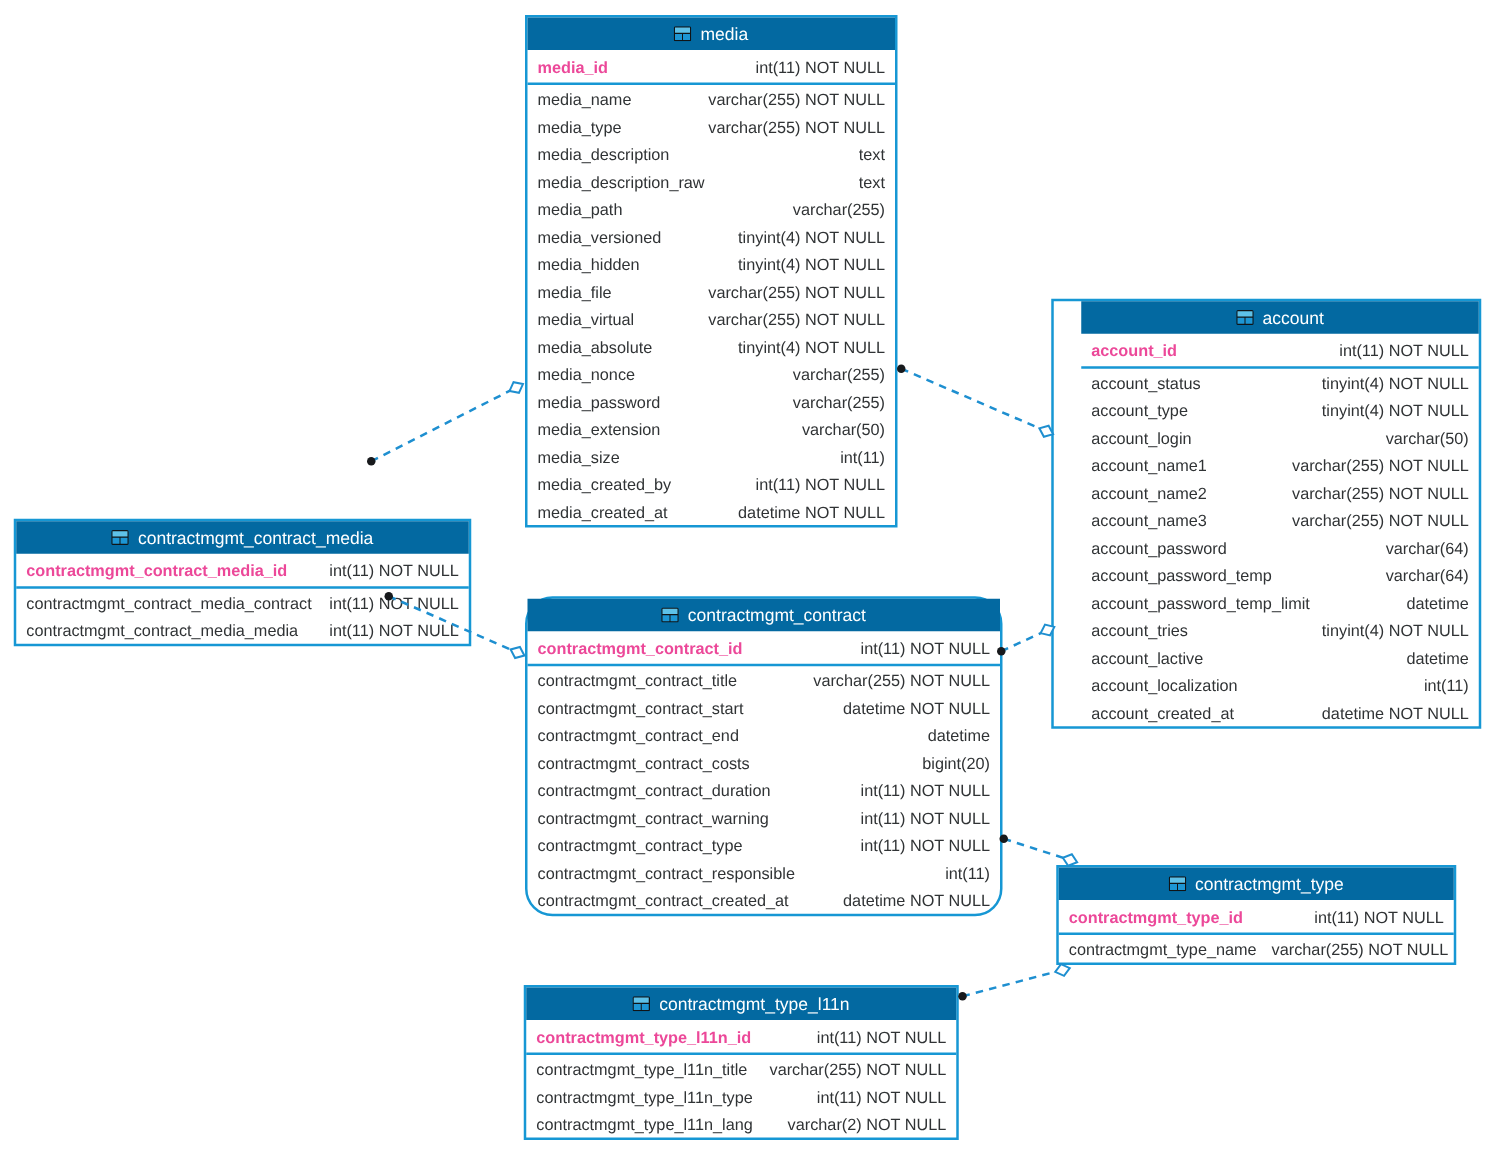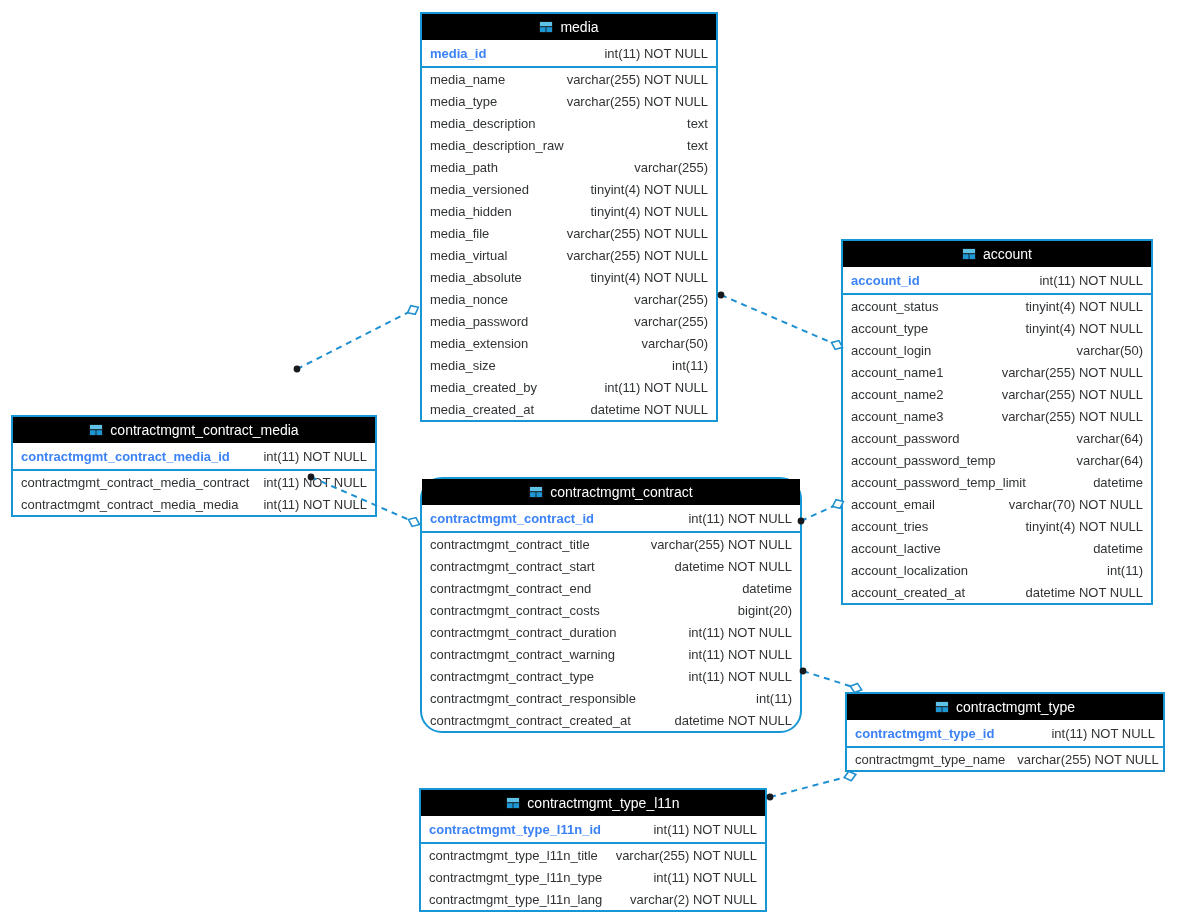--- a/index.html
+++ b/index.html
@@ -13,21 +13,21 @@
   }
   .table-node {
     position: absolute;
     box-sizing: border-box;
     border: 2px solid #1697d4;
     background: #ffffff;
     z-index: 1;
   }
   .table-header {
     height: 26px;
-    background: #000000;
+    background: #0369a1;
     color: #ffffff;
     display: flex;
     align-items: center;
     justify-content: center;
     gap: 7px;
     font-size: 14px;
     white-space: nowrap;
   }
   .table-icon { display: inline-flex; align-items: center; }
   .pk-section { border-bottom: 2px solid #1697d4; }
@@ -36,21 +36,21 @@
     align-items: center;
     justify-content: space-between;
     gap: 12px;
     padding: 0 8px;
     height: 22px;
     font-size: 13px;
     color: #303335;
     white-space: nowrap;
   }
   .pk-section .row { height: 26px; }
-  .pk-section .row .fname { font-weight: bold; color: #3b82f6; }
+  .pk-section .row .fname { font-weight: bold; color: #ec4899; }
   .row .ftype { text-align: right; }
   svg.connections {
     position: absolute;
     left: 0; top: 0;
     width: 1197px; height: 923px;
     z-index: 2;
     pointer-events: none;
   }
   svg.connections g { pointer-events: stroke; }
 </style>
@@ -136,21 +136,21 @@
         <div class="row">
           <span class="fname">media_created_by</span>
           <span class="ftype">int(11) NOT NULL</span>
         </div>
         <div class="row">
           <span class="fname">media_created_at</span>
           <span class="ftype">datetime NOT NULL</span>
         </div>
       </div>
     </div>
-    <div class="table-node" style="left: 841px; top: 239px; width: 312px;">
+    <div class="table-node" style="left: 841px; top: 239px; width: 344px; padding-left: 22px;">
       <div class="table-header">
         <span class="table-icon">
           <svg width="14" height="12" viewBox="0 0 14 12">
             <rect x="0" y="0" width="14" height="12" rx="1.5" fill="#101417"></rect>
             <rect x="1" y="1" width="12" height="4.2" fill="#5ec1e8"></rect>
             <rect x="1" y="6.2" width="5.6" height="4.8" fill="#1d96d4"></rect>
             <rect x="7.4" y="6.2" width="5.6" height="4.8" fill="#1d96d4"></rect>
           </svg>
         </span>
         <span>account</span>
@@ -190,24 +190,20 @@
           <span class="fname">account_password</span>
           <span class="ftype">varchar(64)</span>
         </div>
         <div class="row">
           <span class="fname">account_password_temp</span>
           <span class="ftype">varchar(64)</span>
         </div>
         <div class="row">
           <span class="fname">account_password_temp_limit</span>
           <span class="ftype">datetime</span>
-        </div>
-        <div class="row">
-          <span class="fname">account_email</span>
-          <span class="ftype">varchar(70) NOT NULL</span>
         </div>
         <div class="row">
           <span class="fname">account_tries</span>
           <span class="ftype">tinyint(4) NOT NULL</span>
         </div>
         <div class="row">
           <span class="fname">account_lactive</span>
           <span class="ftype">datetime</span>
         </div>
         <div class="row">

